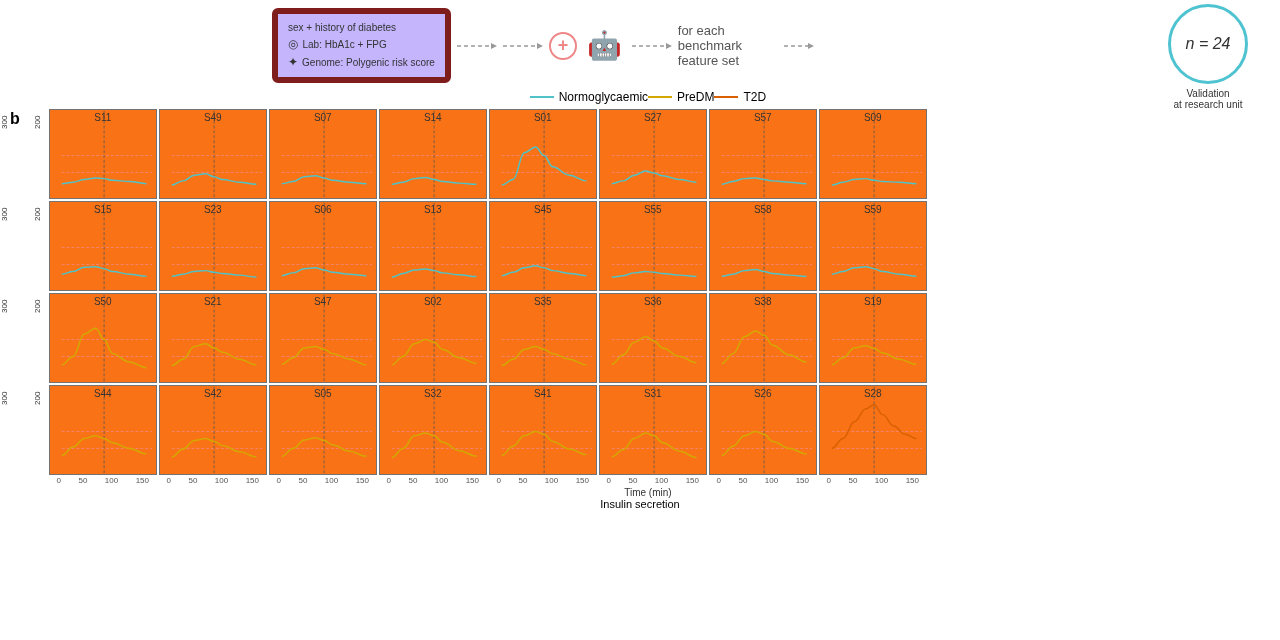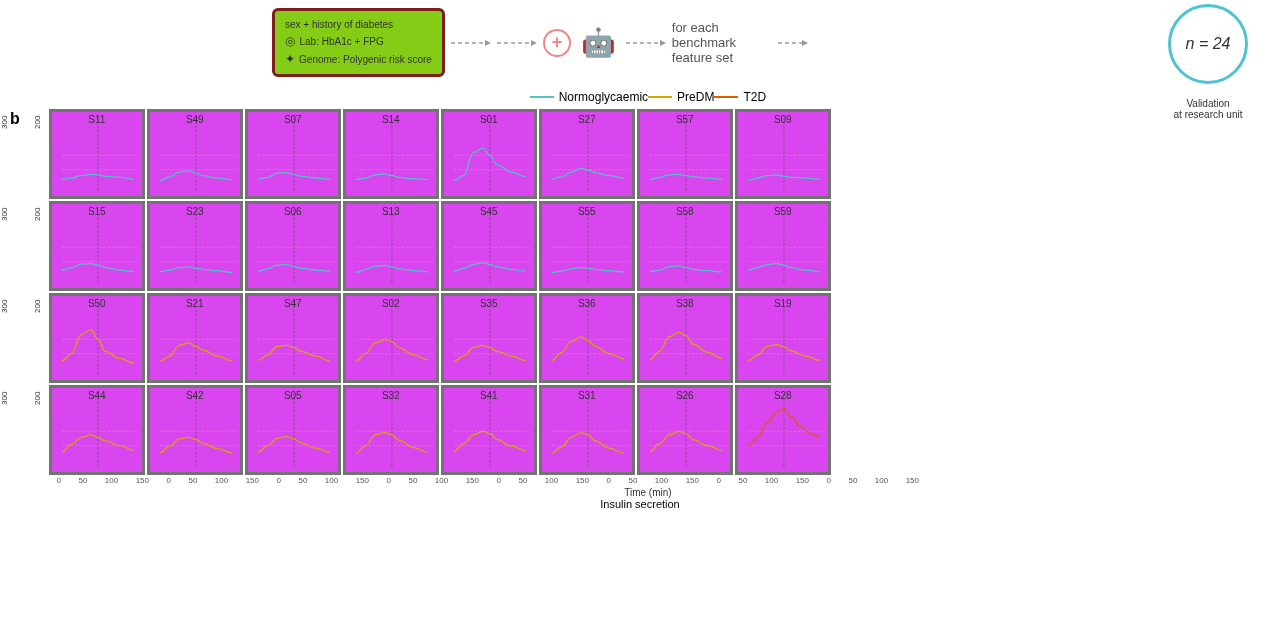--- a/index.html
+++ b/index.html
@@ -14,27 +14,27 @@
 
     .top-bar {
       display: flex;
       justify-content: space-between;
       align-items: flex-start;
       padding: 4px 12px 0 12px;
       height: 90px;
     }
 
     .info-box {
-      border: 3px solid #7f1d1d;
+      border: 6px solid #7f1d1d;
       border-radius: 6px;
       padding: 6px 10px;
       font-size: 11px;
       line-height: 1.5;
       color: #333;
-      background: #84cc16;
+      background: #c4b5fd;
     }
 
     .info-box .row { display: flex; align-items: center; gap: 4px; }
     .info-box .icon-sym { font-size: 12px; }
 
     .plus-circle {
       width: 28px;
       height: 28px;
       border-radius: 50%;
       border: 2px solid #e88;
@@ -75,21 +75,21 @@
 
     .validation-circle .n-val {
       font-size: 16px;
       font-style: italic;
     }
 
     .validation-label {
       font-size: 10px;
       color: #333;
       text-align: center;
-      margin-top: 14px;
+      margin-top: 4px;
     }
 
     
     .section-b {
       display: flex;
       align-items: flex-start;
       padding: 0 10px;
     }
 
     .b-label {
@@ -144,25 +144,25 @@
       align-items: center;
       justify-content: center;
     }
 
     .grid-cells {
       display: flex;
       flex: 1;
     }
 
     .mini-chart {
-      border: 3px solid #737373;
+      border: 1px solid #737373;
       position: relative;
-      width: 96px;
+      width: 108px;
       height: 90px;
-      background: #d946ef;
+      background: #f97316;
       overflow: hidden;
       margin: 1px;
     }
 
     .mini-chart .chart-title {
       position: absolute;
       top: 2px;
       left: 50%;
       transform: translateX(-50%);
       font-size: 10px;

